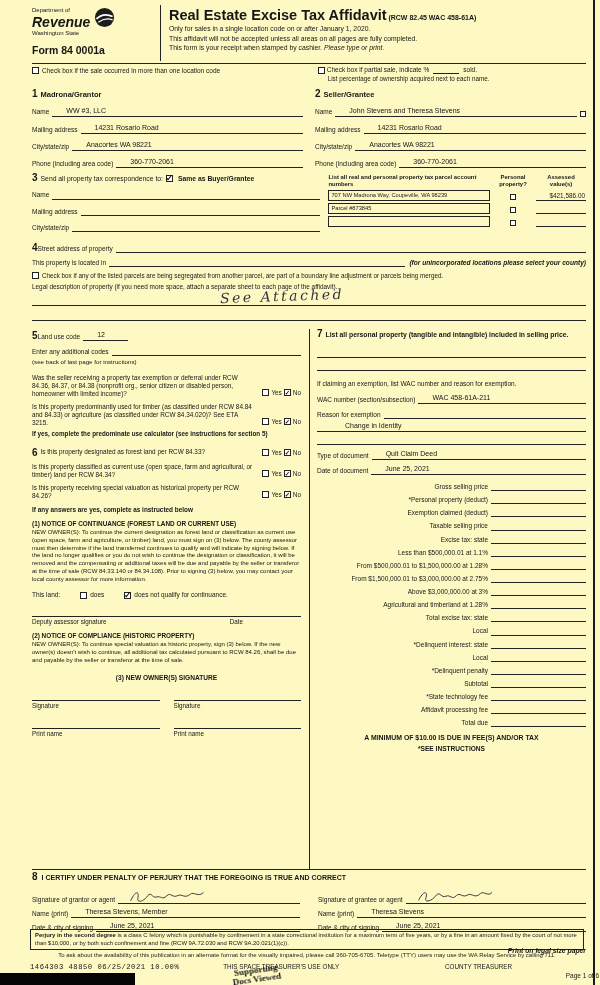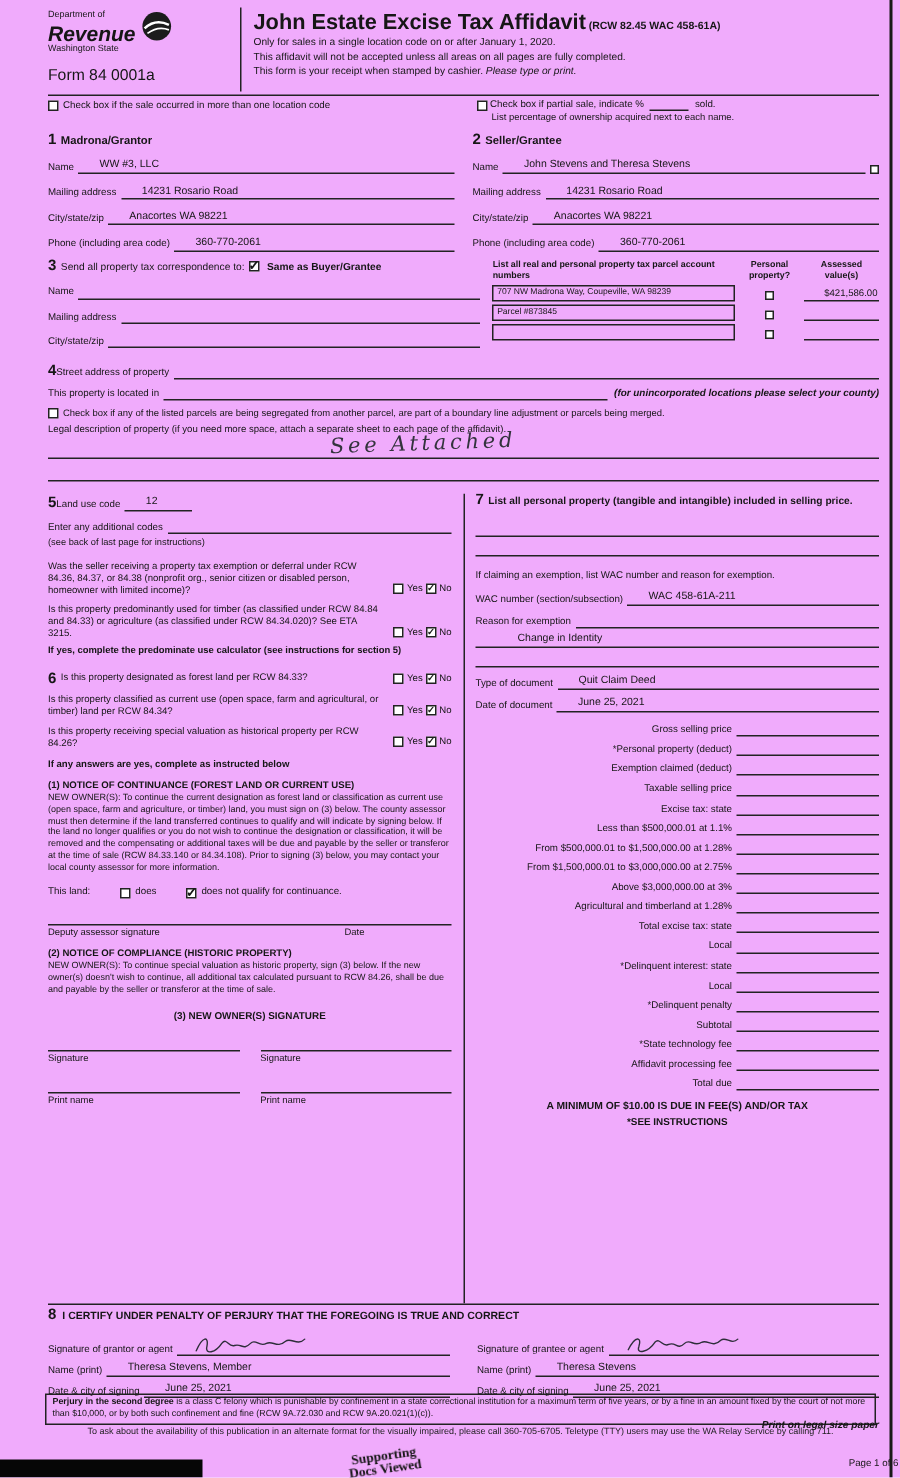--- a/index.html
+++ b/index.html
@@ -1,30 +1,30 @@
 <!DOCTYPE html>
 <html lang="en"><head>
 <meta charset="utf-8">
 <title>Real Estate Excise Tax Affidavit</title>
 <style>
 *{margin:0;padding:0;box-sizing:border-box}
 html,body{width:600px;height:985px}
 body{font-family:"Liberation Sans",sans-serif;background:#fff;color:#161616;position:relative;overflow:hidden}
-.page{position:absolute;inset:0;padding:5px 14px 0 32px;font-size:6.5px;line-height:1.25;background:#f0abfc}
+.page{position:absolute;inset:0;padding:5px 14px 0 32px;font-size:6.5px;line-height:1.25;background:#fef9c3}
 .b{font-weight:bold}
 .i{font-style:italic}
 .hline{border-top:1px solid #222;margin:2px 0}
 
 .hdr{display:flex;height:56px}
 .hdr-left{width:128px;flex:none;padding-top:2px}
 .logo-row{display:flex;gap:4px;align-items:flex-start}
 .dept-small{font-size:6px}
 .dept-name{font-size:14px;font-weight:bold;font-style:italic;line-height:1}
 .dept-sub{font-size:6px;margin-top:1px}
-.form-num{font-size:10.5px;font-weight:normal;margin-top:7px}
+.form-num{font-size:10.5px;font-weight:bold;margin-top:7px}
 .hdr-right{flex:1;border-left:1.5px solid #222;padding:1px 0 0 8px}
 .title{font-size:14.5px;font-weight:bold}
 .rcw{font-size:7px;font-weight:bold}
 .note{font-size:6.8px;margin-top:1px}
 
 .cb{display:inline-flex;width:7px;height:7px;border:1px solid #222;flex:none;align-items:center;justify-content:center;font-size:9px;font-weight:bold;line-height:1;overflow:visible;background:#fff;vertical-align:-1px}
 .cb-s{width:6px;height:6px;font-size:8px}
 
 .topchecks{display:flex;height:20px;margin-top:2px}
 .tc-left{flex:1.05;display:flex;gap:3px;align-items:flex-start;padding-top:1px}
@@ -143,21 +143,21 @@
         <svg class="logo-mark" viewBox="0 0 22 22" width="21" height="21" aria-hidden="true">
           <circle cx="11" cy="11" r="10" fill="#1c1c1c"></circle>
           <path d="M2.5 12.5 Q 10 5.5 19.5 10" stroke="#fff" stroke-width="1.8" fill="none"></path>
           <path d="M4.5 16 Q 12 10.5 19.5 13.5" stroke="#fff" stroke-width="1.2" fill="none"></path>
         </svg>
       </div>
       <div class="form-num">Form 84 0001a</div>
     </div>
     <div class="hdr-right">
       <div>
-        <span class="title">John Estate Excise Tax Affidavit</span>
+        <span class="title">Real Estate Excise Tax Affidavit</span>
         <span class="rcw">(RCW 82.45 WAC 458-61A)</span>
       </div>
       <div class="note">Only for sales in a single location code on or after January 1, 2020.</div>
       <div class="note">This affidavit will not be accepted unless all areas on all pages are fully completed.</div>
       <div class="note">
         <span>This form is your receipt when stamped by cashier.</span>
         <span class="i">Please type or print.</span>
       </div>
     </div>
   </div>
@@ -595,20 +595,25 @@
     </div>
   </div>
 
   <div class="footerblock">
     <div class="perjury">
       <span class="b">Perjury in the second degree</span><span> is a class C felony which is punishable by confinement in a state correctional institution for a maximum term of five years, or by a fine in an amount fixed by the court of not more than $10,000, or by both such confinement and fine (RCW 9A.72.030 and RCW 9A.20.021(1)(c)).</span>
     </div>
     <div class="altfmt">To ask about the availability of this publication in an alternate format for the visually impaired, please call 360-705-6705. Teletype (TTY) users may use the WA Relay Service by calling 711.</div>
   </div>
 
+  <div class="bottomrow">
+    <span class="stampnum">1464303  48850  06/25/2021  10.00%</span>
+    <span class="treas">THIS SPACE TREASURER'S USE ONLY</span>
+    <span class="county">COUNTY TREASURER</span>
+  </div>
 
   <div class="stamp">
     <div>Supporting</div>
     <div>Docs Viewed</div>
   </div>
 
   <div class="printnote">Print on legal size paper</div>
   <div class="pagenum">Page 1 of 6</div>
 
   <div class="art-r"></div>

